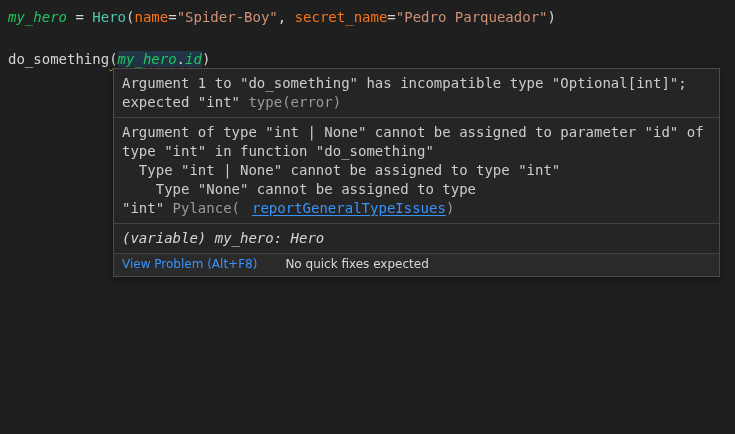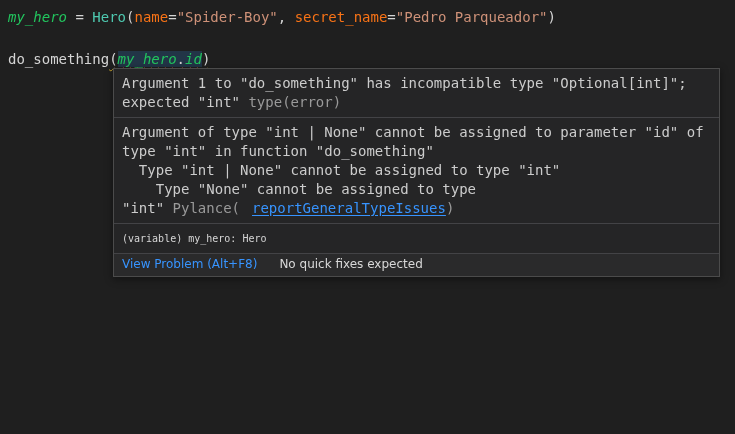--- a/index.html
+++ b/index.html
@@ -50,26 +50,26 @@
     padding:5px 8px;
     font-size:14px; line-height:19px; white-space:pre;
   }
   .hover-section + .hover-section { border-top:1px solid #434346; }
   .dim   { color:#9a9a9a; }
   .link  {
     color:#3794ff; text-decoration:underline; cursor:pointer;
     text-underline-offset:2px;
     margin-left:12px;
   }
-  .hover-def { padding:5px 8px; font-size:10px; line-height:19px; white-space:pre; color:#d6d6d6; }
+  .hover-def { padding:5px 8px; font-size:14px; line-height:19px; white-space:pre; color:#d6d6d6;font-style:italic; }
 
   .hover-statusbar {
     border-top:1px solid #434346;
     background:#2a2a2b;
-    display:flex; align-items:center; gap:22px;
+    display:flex; align-items:center; gap:28px;
     padding:3px 8px 4px 8px;
     font-family:"DejaVu Sans","Liberation Sans",sans-serif;
     font-size:12px; line-height:15px; white-space:nowrap;
   }
   .statusbar-link { color:#3794ff; cursor:pointer; }
   .statusbar-text { color:#d8d8d8; }
 </style>
 </head>
 <body>
 

